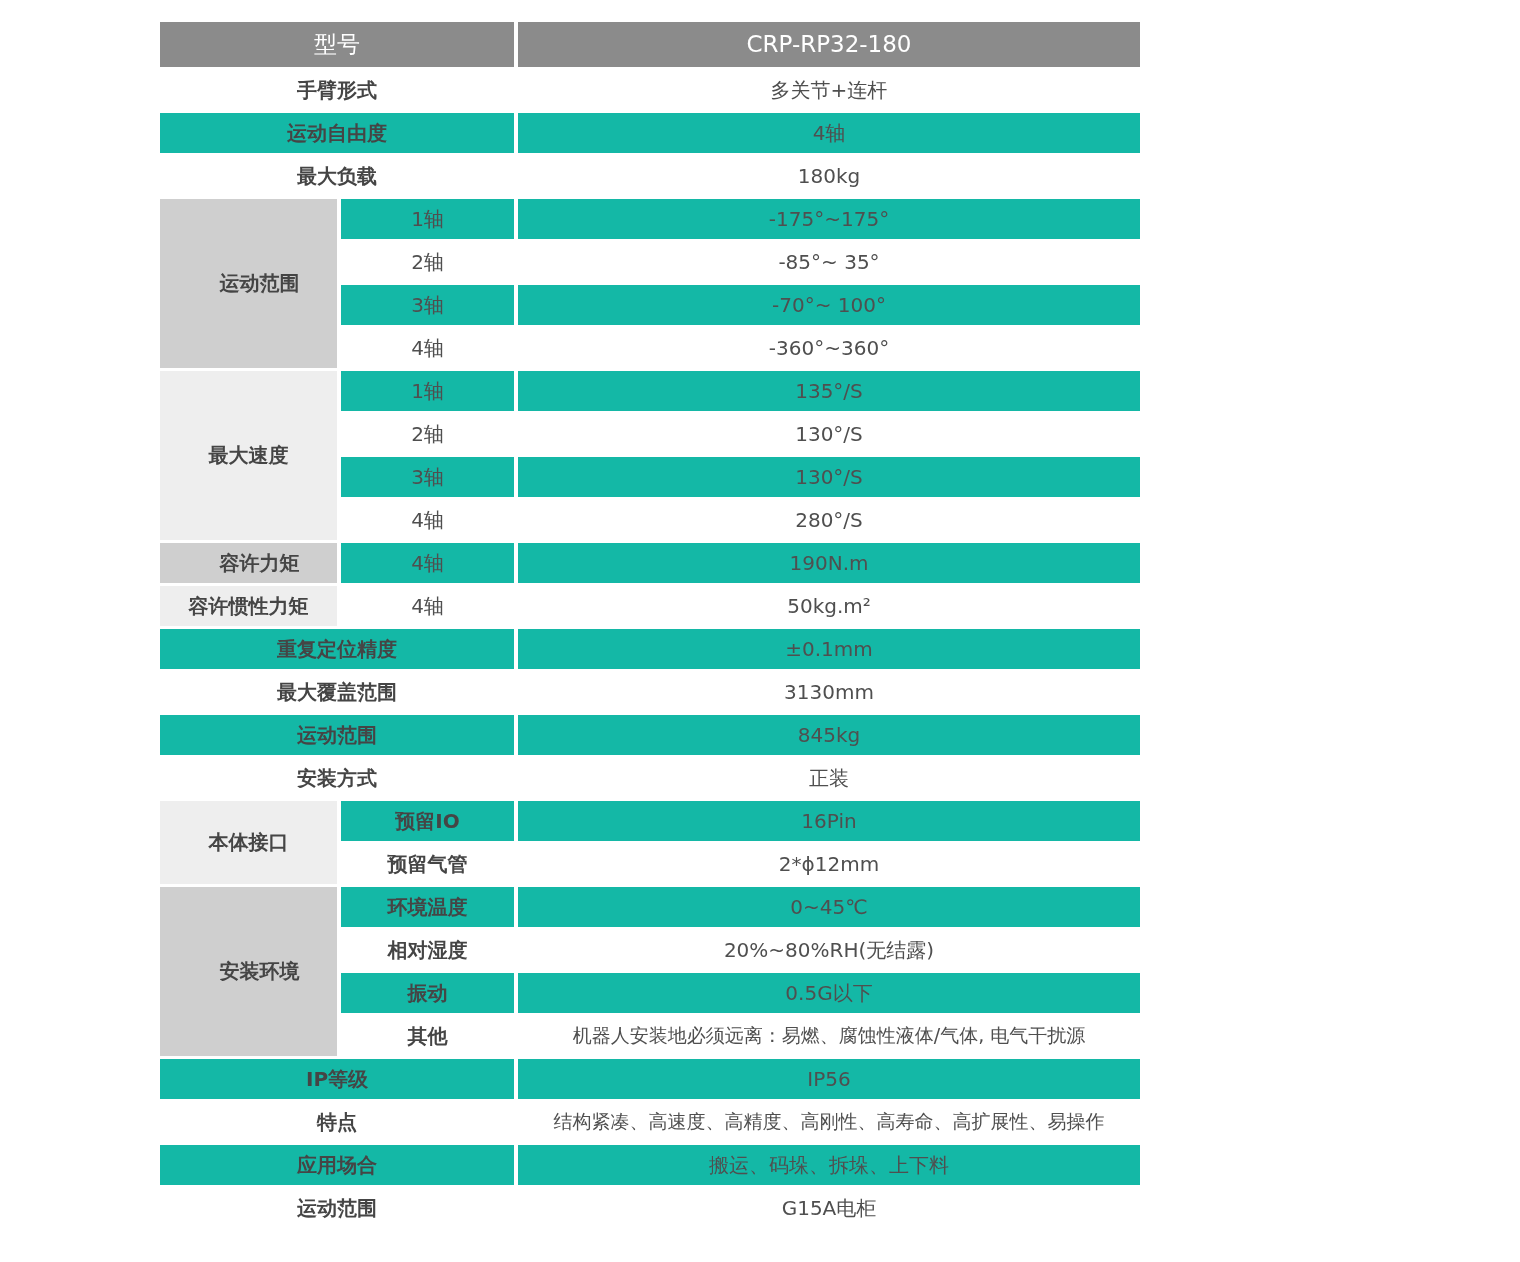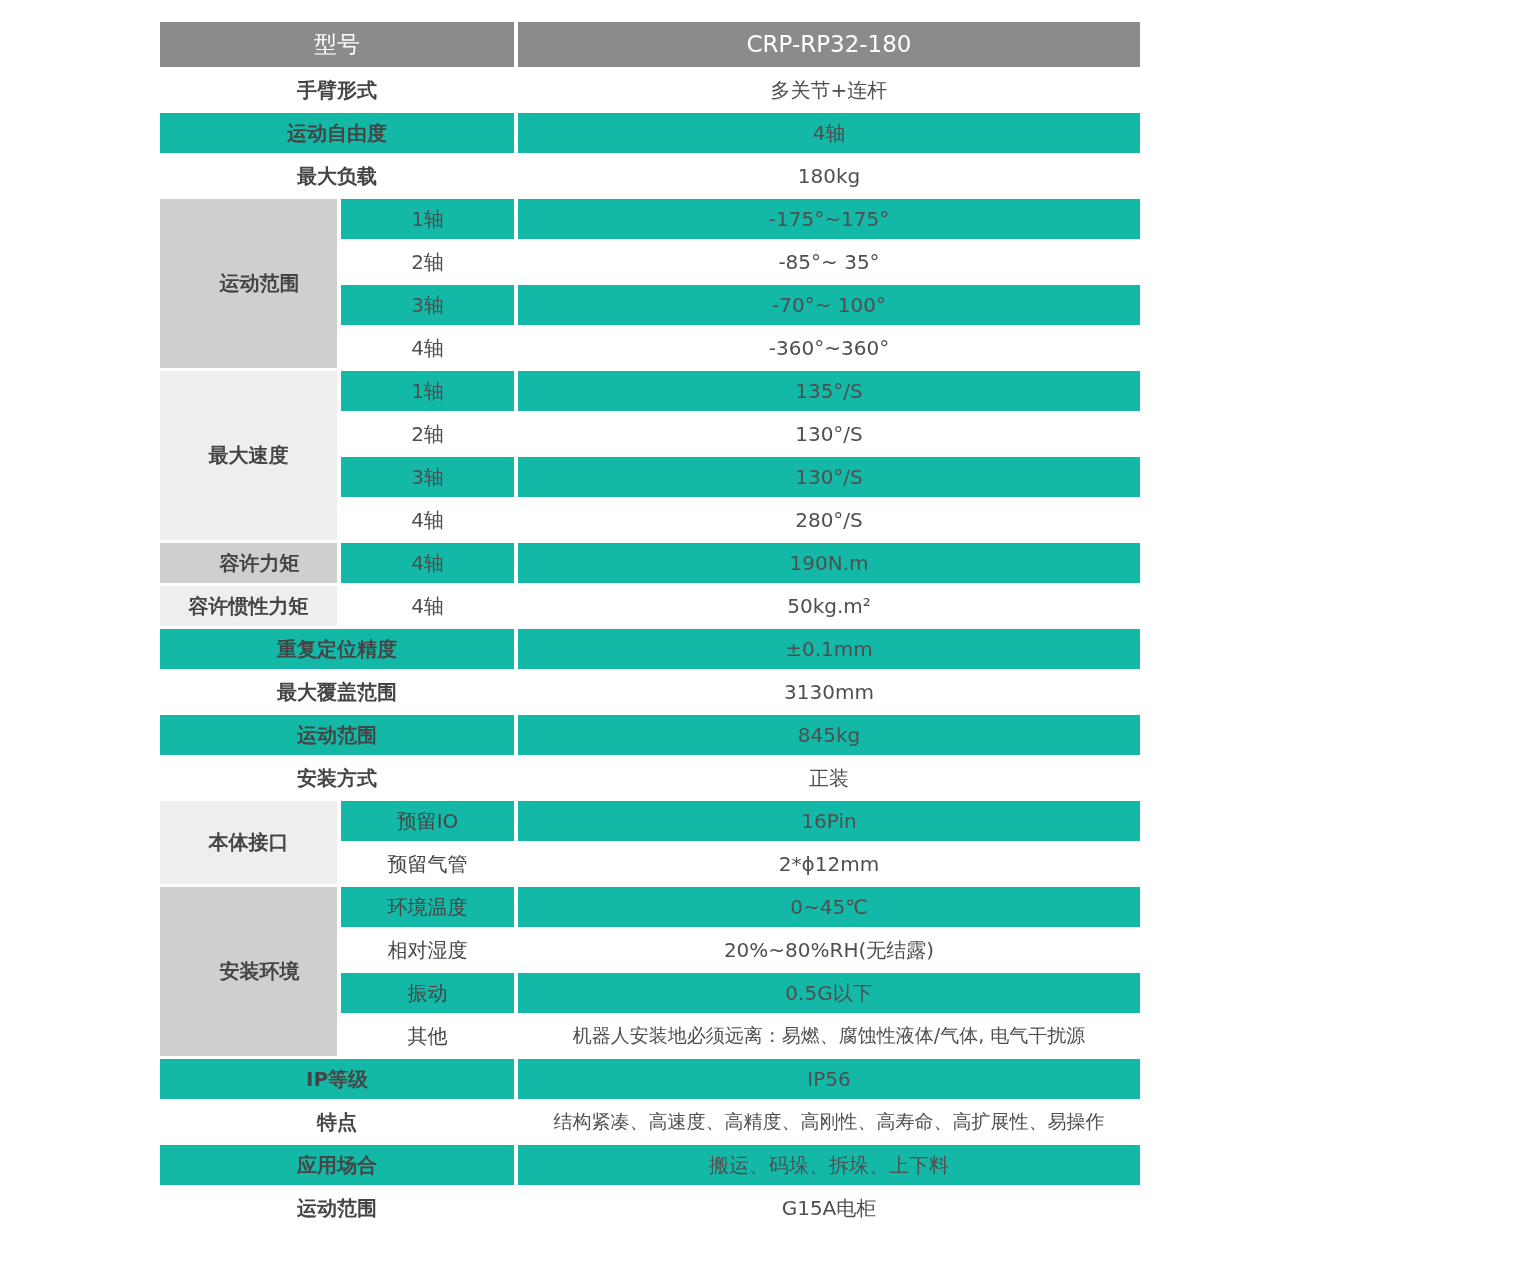--- a/index.html
+++ b/index.html
@@ -40,21 +40,21 @@
     font-size: 23px;
     height: 45px;
   }
   td.lab {
     font-weight: bold;
     color: #454545;
   }
   td.gd { background: #cfcfcf !important; font-weight: bold; color: #454545; padding-left: 24px; }
   td.gl { background: #eeeeee !important; font-weight: bold; color: #454545; }
   td.sub { color: #4f4f4f; }
-  td.subb { font-weight: normal; color: #454545; }
+  td.subb { font-weight: bold; color: #454545; }
   td.small { font-size: 19px; }
 </style>
 </head>
 <body>
 
 <table class="spec">
   <colgroup>
       <col class="c1">
       <col class="c2">
       <col class="c3">

